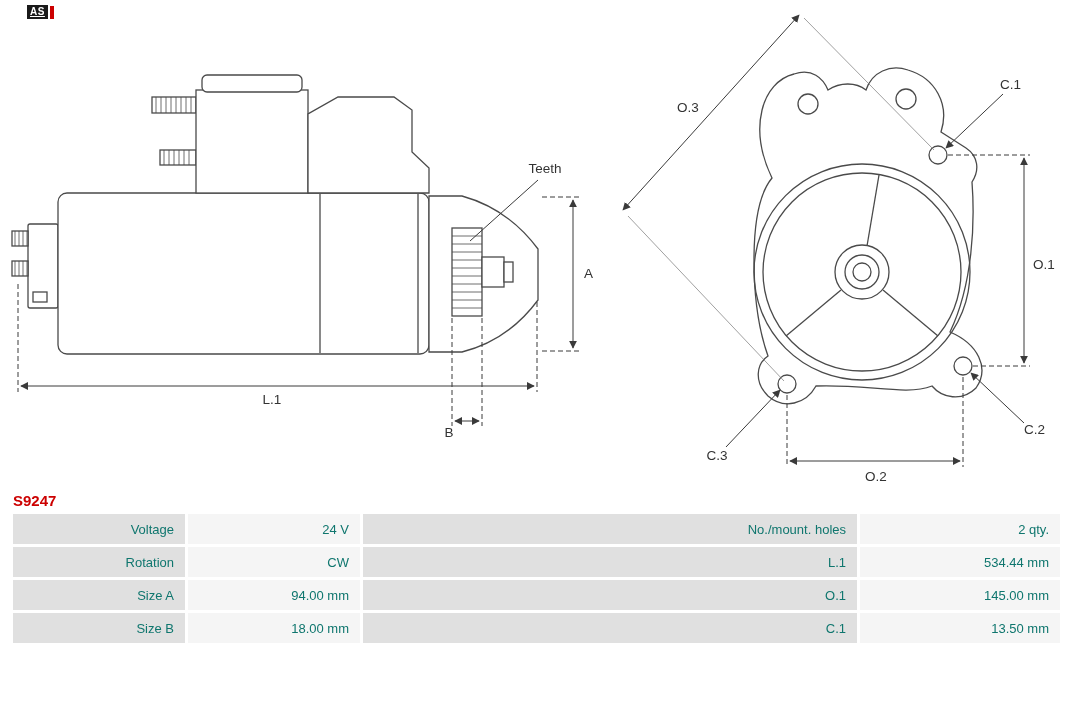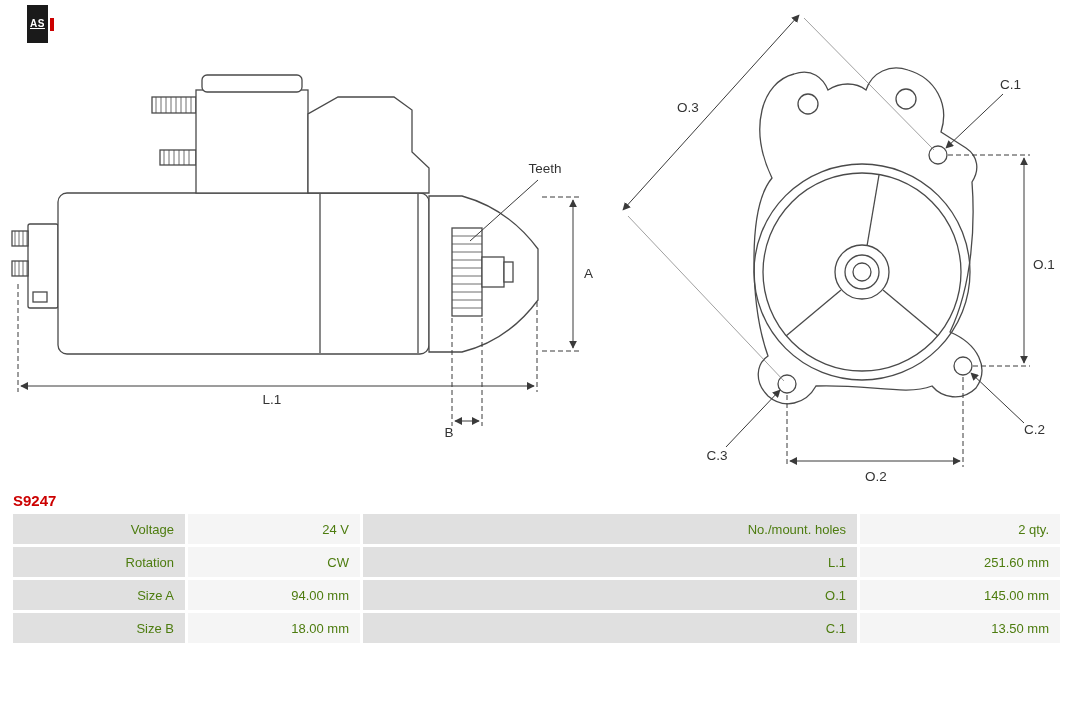--- a/index.html
+++ b/index.html
@@ -1,30 +1,30 @@
 <!DOCTYPE html>
 <html><head>
 <meta charset="utf-8">
 <style>
   * { box-sizing: border-box; margin: 0; padding: 0; }
   html, body { background: #fff; }
   body { font-family: "Liberation Sans", sans-serif; }
   .page { position: relative; width: 1080px; height: 720px; background: #fff; overflow: hidden; }
 
   .brand { position: absolute; top: 5px; left: 27px; display: flex; align-items: center; gap: 2px; z-index: 2; }
-  .brand .mark { background: #1a1a1a; color: #fff; font-weight: bold; font-size: 10px; line-height: 12px; padding: 13px 3px; letter-spacing: .5px; text-decoration: underline; }
+  .brand .mark { background: #1a1a1a; color: #fff; font-weight: bold; font-size: 10px; line-height: 12px; padding: 1px 3px; letter-spacing: .5px; text-decoration: underline; }
   .brand .bar { width: 4px; height: 13px; background: #cc0000; }
 
   .diagram svg { display: block; }
   svg text { font-family: "Liberation Sans", sans-serif; font-size: 13.5px; fill: #333; }
 
   .part-number { padding: 4px 8px 2px 13px; font-size: 15px; font-weight: bold; color: #cc0000; }
 
   table.spec-table { margin-left: 10px; border-collapse: separate; border-spacing: 3px; table-layout: fixed; }
-  table.spec-table td { height: 30px; font-size: 13px; color: #4d7c0f; text-align: right; padding-right: 11px; vertical-align: middle; overflow: hidden; white-space: nowrap; }
+  table.spec-table td { height: 30px; font-size: 13px; color: #0f766e; text-align: right; padding-right: 11px; vertical-align: middle; overflow: hidden; white-space: nowrap; }
   td.lbl { background: #e0e0e0; }
   td.val { background: #f5f5f5; }
 </style>
 </head>
 <body>
 
 <div class="page">
 
   <div class="brand">
     <span class="mark">AS</span>
@@ -157,21 +157,21 @@
       <tr>
         <td class="lbl">Voltage</td>
         <td class="val">24 V</td>
         <td class="lbl">No./mount. holes</td>
         <td class="val">2 qty.</td>
       </tr>
       <tr>
         <td class="lbl">Rotation</td>
         <td class="val">CW</td>
         <td class="lbl">L.1</td>
-        <td class="val">251.60 mm</td>
+        <td class="val">534.44 mm</td>
       </tr>
       <tr>
         <td class="lbl">Size A</td>
         <td class="val">94.00 mm</td>
         <td class="lbl">O.1</td>
         <td class="val">145.00 mm</td>
       </tr>
       <tr>
         <td class="lbl">Size B</td>
         <td class="val">18.00 mm</td>

